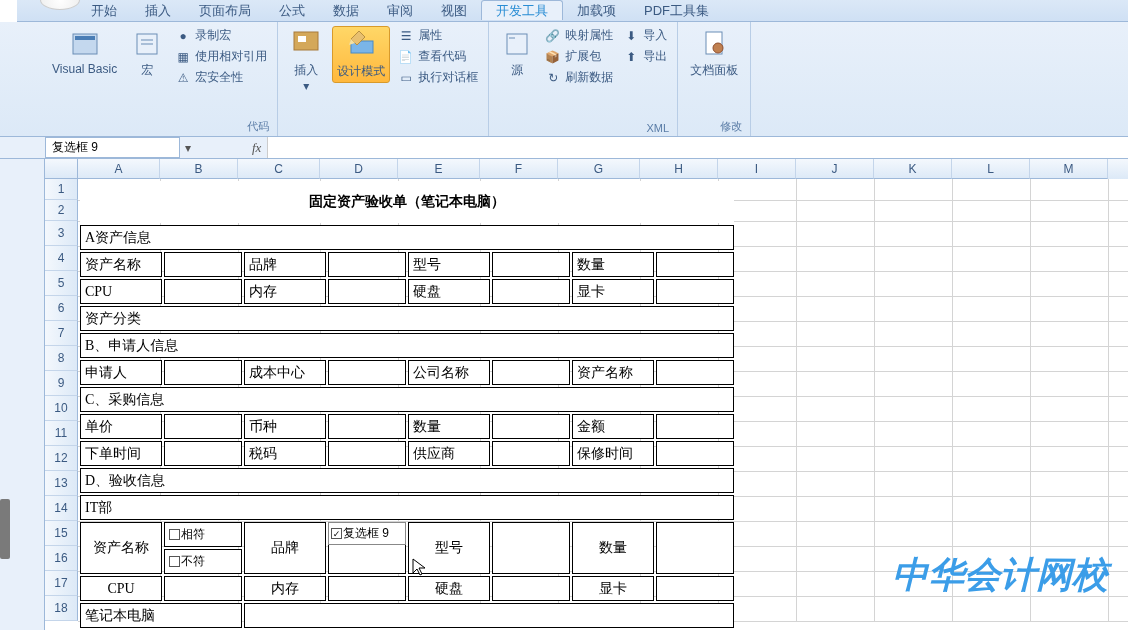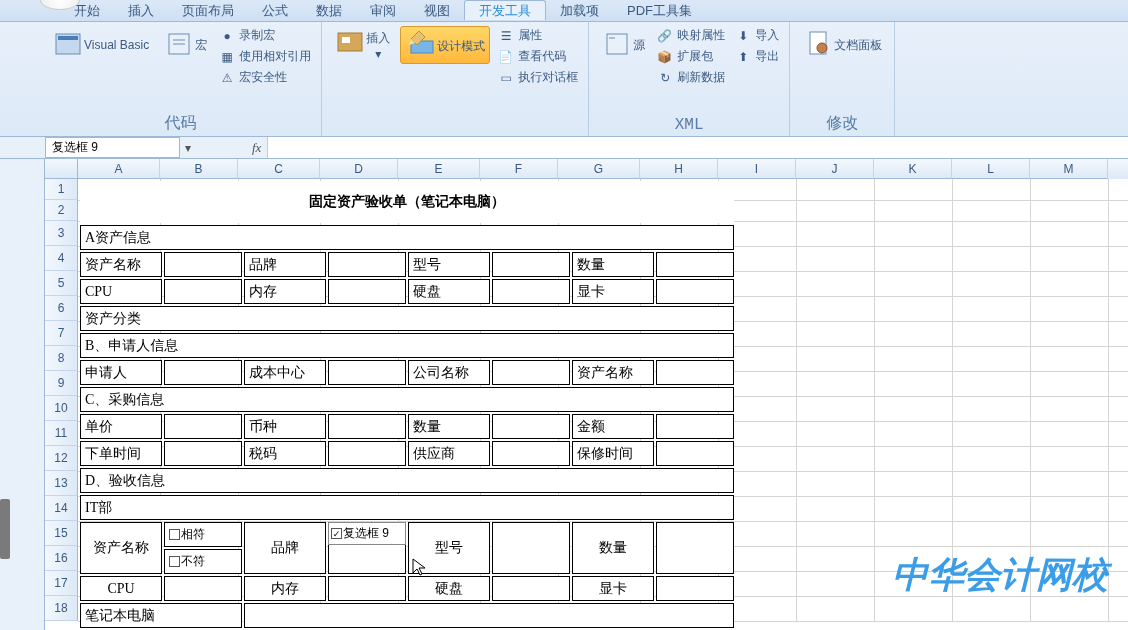--- a/index.html
+++ b/index.html
@@ -1,27 +1,27 @@
 <!DOCTYPE html>
 <html><head>
   <meta charset="utf-8">
   <style>
     * { margin: 0; padding: 0; box-sizing: border-box; font-family: "Microsoft YaHei", SimSun, sans-serif; }
     body { background: #fff; font-size: 12px; overflow: hidden; width: 1128px; height: 630px; position: relative; }
     
-    .tabs-row { display: flex; align-items: center; height: 22px; background: linear-gradient(#dbe8f7, #cfe0f4); padding-left: 60px; border-bottom: 1px solid #9db8d9; }
+    .tabs-row { display: flex; align-items: center; height: 22px; background: linear-gradient(#dbe8f7, #cfe0f4); padding-left: 60px; border-bottom: 1px solid #9db8d9; margin-left: 17px; }
     .office-btn { position: absolute; left: 40px; top: -10px; width: 40px; height: 20px; background: radial-gradient(circle, #fff, #eee); border-radius: 50%; border: 1px solid #ccc; }
     .tab { padding: 2px 14px; color: #3b5a82; cursor: pointer; font-size: 13px; }
     .tab.active { background: #e8f0fa; border: 1px solid #9db8d9; border-bottom: none; border-radius: 3px 3px 0 0; color: #2a8dd4; }
     
     .ribbon { display: flex; height: 115px; background: linear-gradient(#e8f0fa, #dce9f7); border-bottom: 1px solid #9db8d9; padding-left: 40px; }
     .ribbon-group { border-right: 1px solid #b8cde6; padding: 4px 8px 0 8px; display: flex; flex-direction: column; }
     .ribbon-group-content { flex: 1; display: flex; align-items: flex-start; gap: 6px; }
-    .ribbon-group-label { text-align: center; color: #5a7ca6; font-size: 16px; padding: 2px 0; font-family: Liberation Mono, monospace; }
-    .big-btn { display: flex; flex-direction: row; align-items: center; padding: 2px 4px; cursor: pointer; color: #3b5a82; }
+    .ribbon-group-label { text-align: right; color: #5a7ca6; font-size: 11px; padding: 2px 0; }
+    .big-btn { display: flex; flex-direction: column; align-items: center; padding: 2px 4px; cursor: pointer; color: #3b5a82; }
     .big-btn .icon { width: 32px; height: 32px; display: flex; align-items: center; justify-content: center; }
     .big-btn .lbl { font-size: 12px; margin-top: 2px; text-align: center; }
     .big-btn.highlighted { background: linear-gradient(#ffd767, #ffb83d); border: 1px solid #d89a2b; border-radius: 3px; }
     .small-btns { display: flex; flex-direction: column; gap: 2px; }
     .small-btn { display: flex; align-items: center; gap: 4px; color: #3b5a82; font-size: 12px; cursor: pointer; padding: 1px 2px; }
     .small-btn .mini-icon { width: 16px; height: 16px; display: inline-flex; align-items: center; justify-content: center; }
     
     .formula-bar { display: flex; align-items: center; height: 22px; background: #e8f0fa; border-bottom: 1px solid #9db8d9; padding-left: 45px; }
     .name-box { width: 135px; background: #fff; border: 1px solid #9db8d9; padding: 1px 6px; font-size: 12px; font-family: Arial; }
     .fb-dropdown { width: 16px; text-align: center; color: #555; cursor: pointer; }

